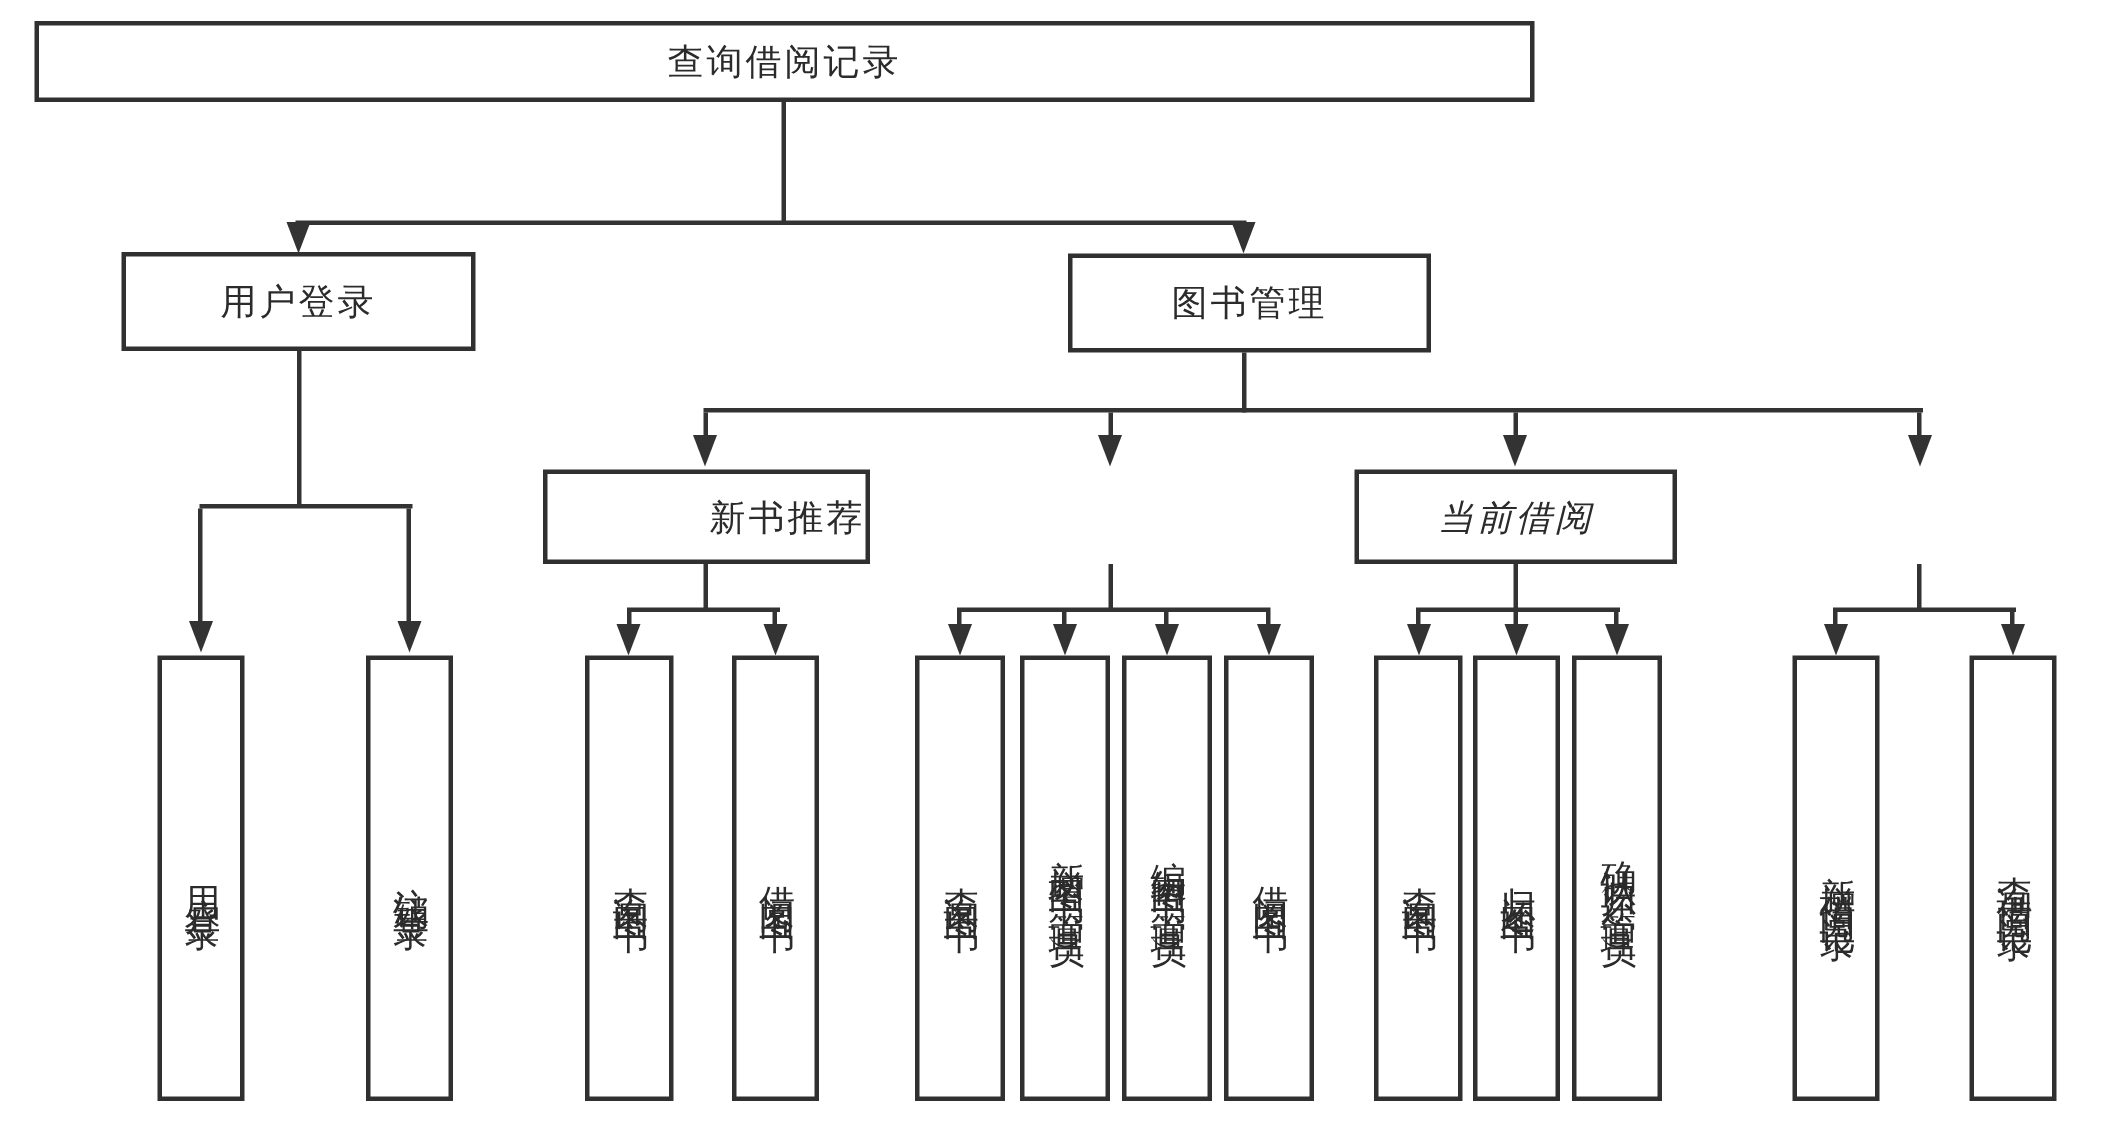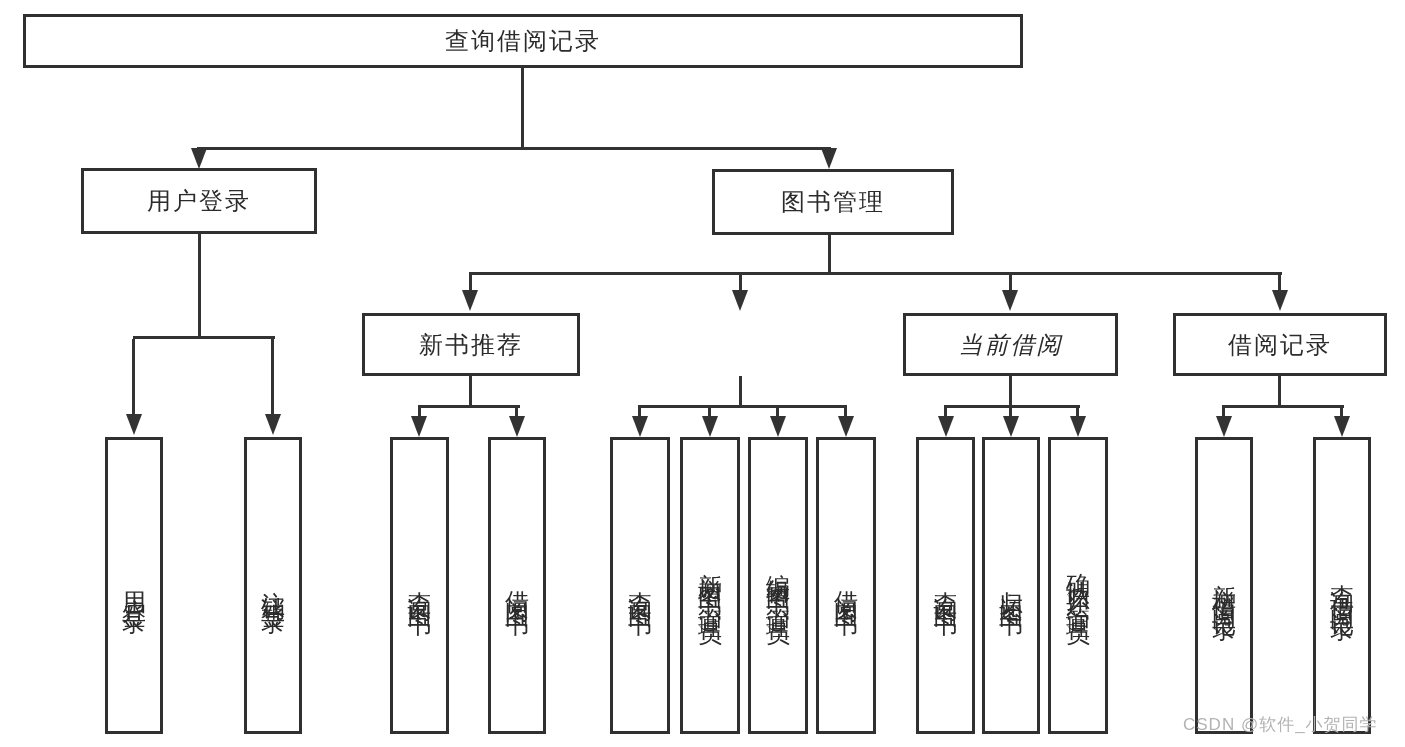--- a/index.html
+++ b/index.html
@@ -95,28 +95,25 @@
   <div class="line" style="left:469px; top:272px; width:813px; height:3px;"></div>
   <div class="line" style="left:469px; top:275px; width:3px; height:17px;"></div>
   <div class="arrow" style="left:462px; top:290px;"></div>
   <div class="line" style="left:739px; top:275px; width:3px; height:17px;"></div>
   <div class="arrow" style="left:732px; top:290px;"></div>
   <div class="line" style="left:1009px; top:275px; width:3px; height:17px;"></div>
   <div class="arrow" style="left:1002px; top:290px;"></div>
   <div class="line" style="left:1278px; top:275px; width:3px; height:17px;"></div>
   <div class="arrow" style="left:1272px; top:290px;"></div>
 
-  <div class="box" style="left:362px; top:313px; width:218px; height:63px;">
+  <div class="box" style="left:362px; top:313px; width:218px; height:63px;justify-content:flex-end;">
     <span class="hlabel">新书推荐</span>
   </div>
   <div class="box" style="left:903px; top:313px; width:215px; height:63px;font-style:italic;">
     <span class="hlabel">当前借阅</span>
-  </div>
-  <div class="box" style="left:1173px; top:313px; width:214px; height:63px;">
-    <span class="hlabel">借阅记录</span>
   </div>
 
   <div class="line" style="left:469px; top:376px; width:3px; height:32px;"></div>
   <div class="line" style="left:418px; top:405px; width:102px; height:3px;"></div>
   <div class="line" style="left:418px; top:408px; width:3px; height:9px;"></div>
   <div class="arrow" style="left:411px; top:416px;"></div>
   <div class="line" style="left:515px; top:408px; width:3px; height:9px;"></div>
   <div class="arrow" style="left:509px; top:416px;"></div>
 
   <div class="line" style="left:739px; top:376px; width:3px; height:32px;"></div>
@@ -183,15 +180,14 @@
     <span class="vlabel">确认归还（管理员）</span>
   </div>
 
   <div class="box" style="left:1195px; top:437px; width:58px; height:297px;">
     <span class="vlabel">新增借阅记录</span>
   </div>
   <div class="box" style="left:1313px; top:437px; width:58px; height:297px;">
     <span class="vlabel">查询借阅记录</span>
   </div>
 
-  <div class="watermark">CSDN @软件_小贺同学</div>
 
 </div>
 
 </body></html>

